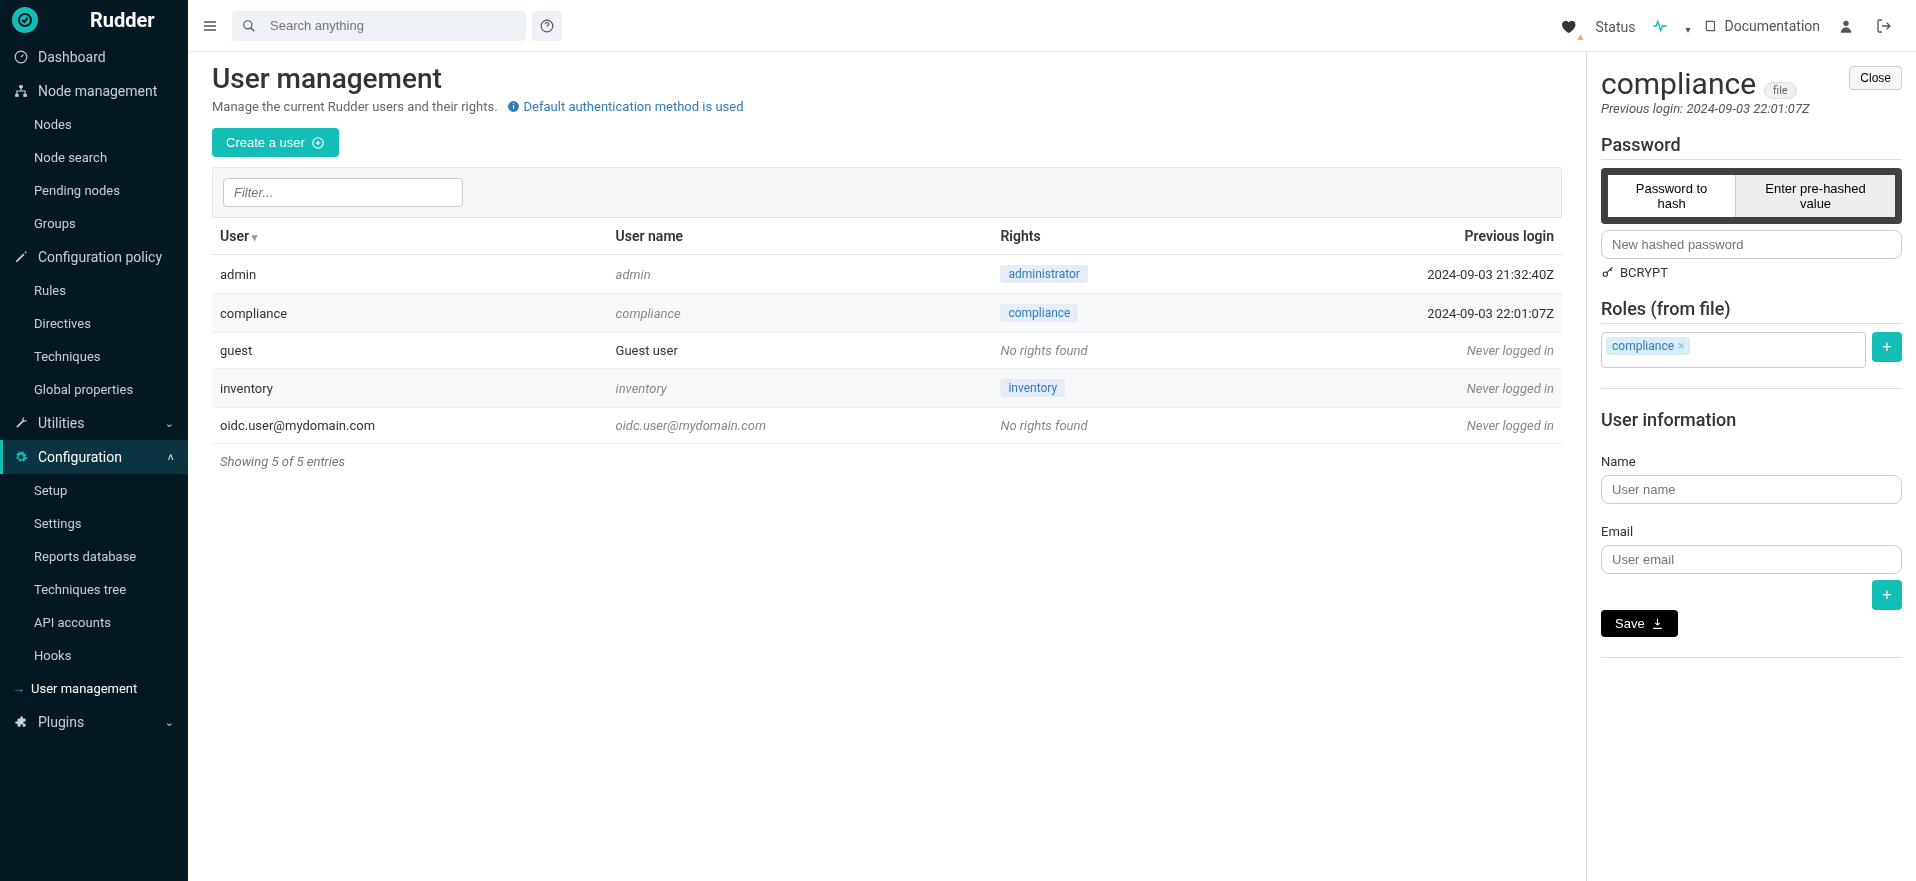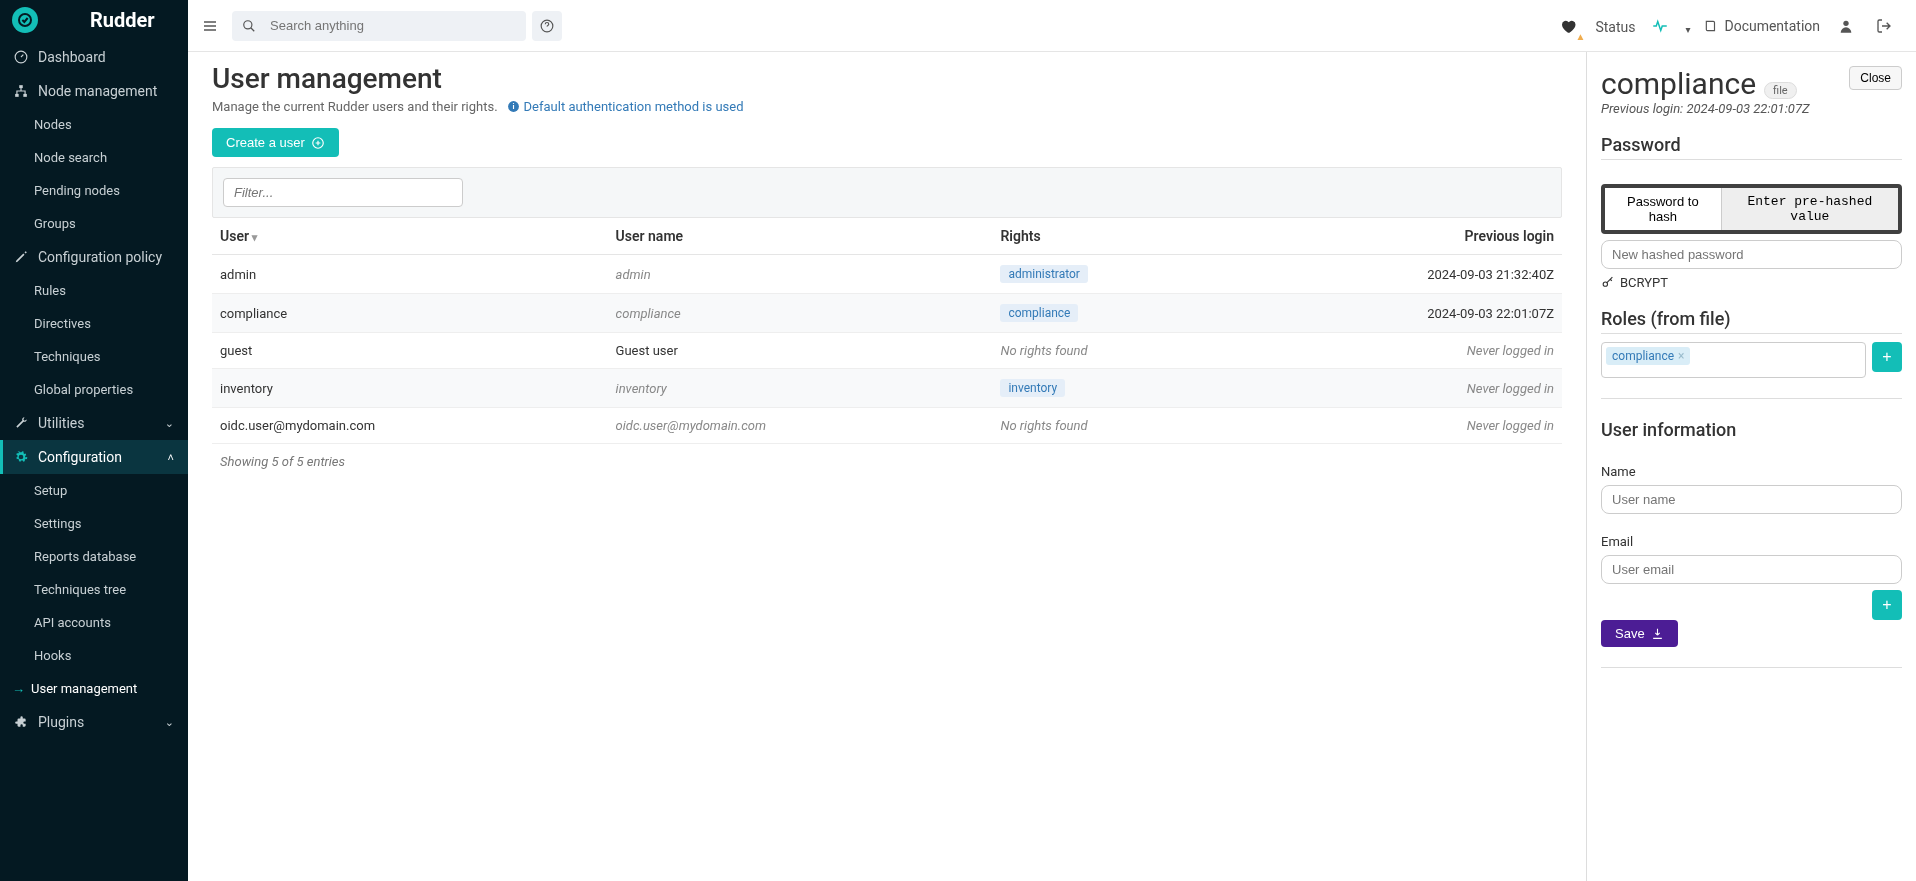--- a/index.html
+++ b/index.html
@@ -60,34 +60,34 @@
 .table-footer { padding: 10px 8px; font-style: italic; color: #777; font-size: 13px; }
 
 
 .right-panel { width: 330px; border-left: 1px solid #ddd; padding: 14px 14px; overflow-y: auto; background: #fff; }
 .rp-header { display: flex; align-items: flex-start; justify-content: space-between; }
 .rp-title-wrap { display: flex; align-items: baseline; gap: 8px; flex-wrap: wrap; }
 .rp-title { font-size: 30px; font-weight: 400; color: #333; }
 .badge-file { background: #f0f0f0; border: 1px solid #ddd; border-radius: 10px; padding: 1px 8px; font-size: 11px; color: #666; }
 .rp-prev { font-style: italic; color: #555; font-size: 13px; }
 .section-title { font-size: 18px; font-weight: 500; margin-top: 18px; margin-bottom: 8px; border-bottom: 1px solid #ddd; padding-bottom: 4px; }
-.btn-group { display: inline-flex; border: 4px solid #404040; border-radius: 4px; overflow: hidden; margin-top: 16px; }
+.btn-group { display: inline-flex; border: 7px solid #404040; border-radius: 4px; overflow: hidden; }
 .btn-group button { border: none; background: #fff; padding: 6px 12px; font-size: 13px; cursor: pointer; }
 .btn-group button.active { background: #eee; }
-.btn-group button + button { border-left: 1px solid #ccc; font-family: Liberation Mono, monospace; }
+.btn-group button + button { border-left: 1px solid #ccc; }
 .input-full { width: 100%; border: 1px solid #ccc; border-radius: 8px; padding: 6px 10px; font-size: 13px; margin-top: 6px; }
 .bcrypt { margin-top: 6px; font-size: 13px; display: flex; align-items: center; gap: 6px; color: #333; }
 .roles-row { display: flex; gap: 6px; align-items: flex-start; }
 .roles-box { flex: 1; border: 1px solid #ccc; border-radius: 4px; padding: 4px; min-height: 36px; }
 .role-chip { background: #d9edf7; color: #337ab7; padding: 2px 6px; border-radius: 3px; font-size: 12px; display: inline-flex; align-items: center; gap: 4px; }
 .role-chip .x { color: #9bc; cursor: pointer; }
 .btn-square { width: 30px; height: 30px; background: #13beb7; color: #fff; border: none; border-radius: 4px; font-size: 16px; cursor: pointer; display: flex; align-items: center; justify-content: center; }
 .field-label { font-size: 13px; margin-top: 20px; color: #333; }
 .rp-divider { border: none; border-top: 1px solid #ddd; margin: 20px 0; }
-.save-btn { background: #4c1d95; color: #fff; border: none; padding: 6px 14px; border-radius: 4px; font-size: 13px; cursor: pointer; display: inline-flex; align-items: center; gap: 6px; }
+.save-btn { background: #000000; color: #fff; border: none; padding: 6px 14px; border-radius: 4px; font-size: 13px; cursor: pointer; display: inline-flex; align-items: center; gap: 6px; }
 .add-right { display: flex; justify-content: flex-end; margin-top: 6px; }
 
 svg { display: block; }
 </style>
 </head>
 <body>
 
 <div class="app">
 
   <aside class="sidebar">

